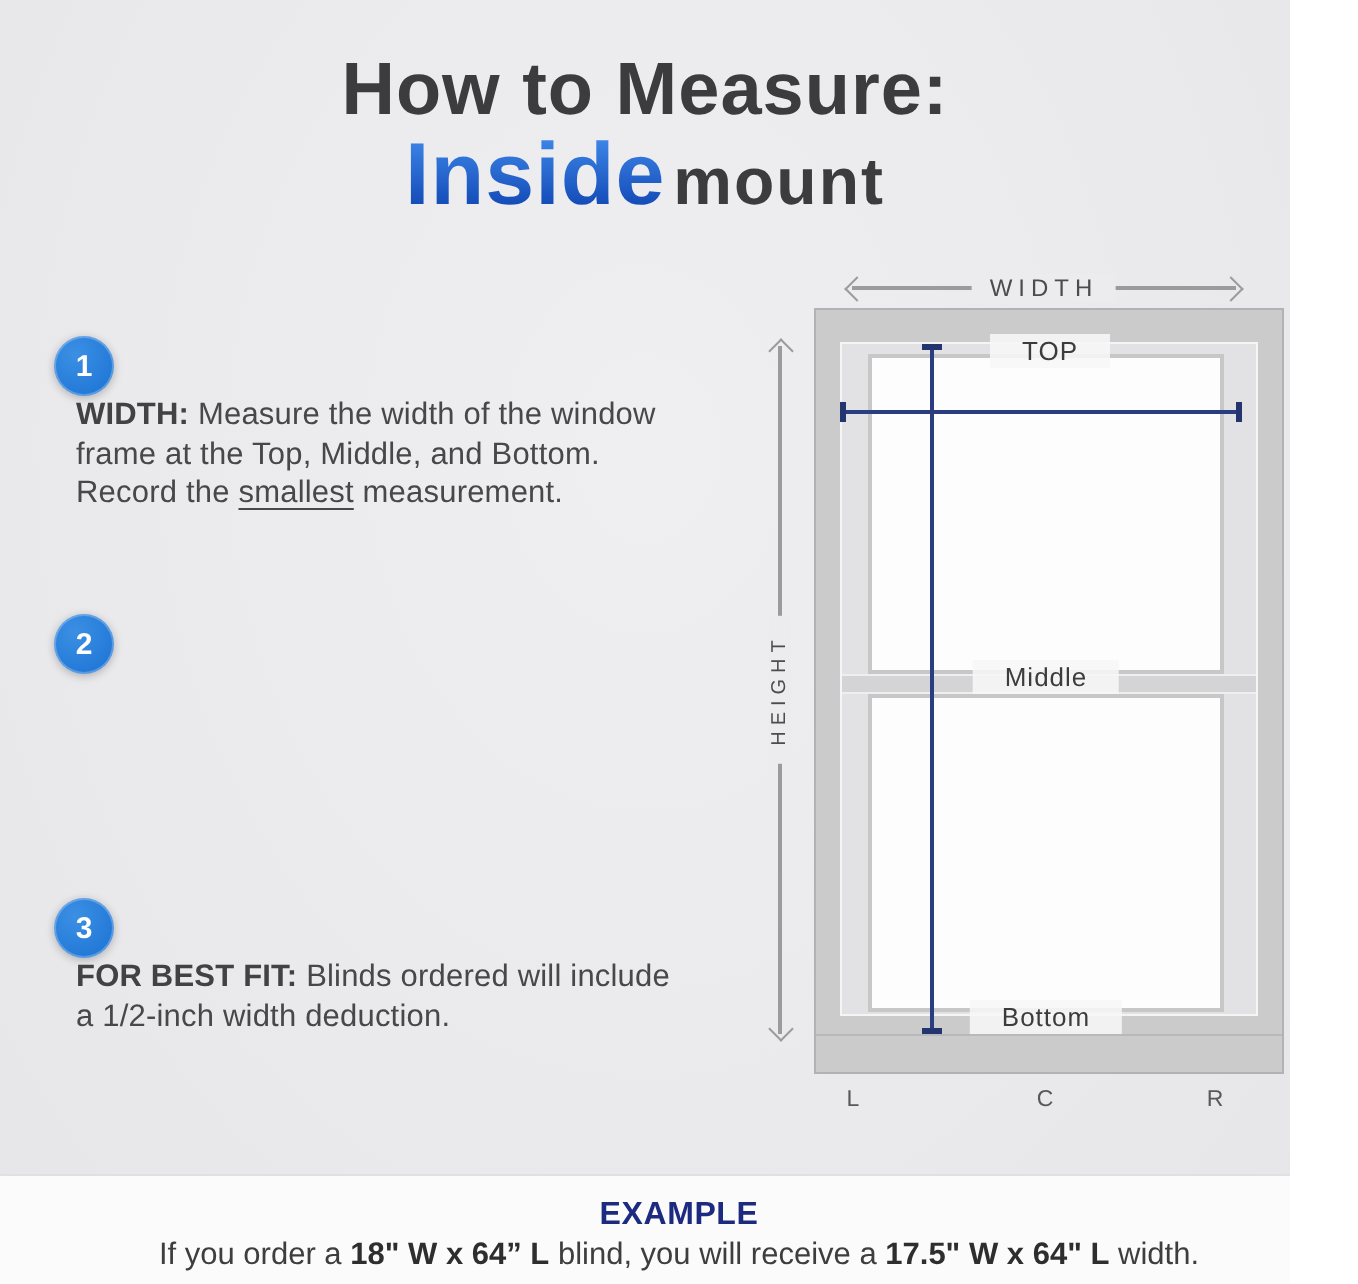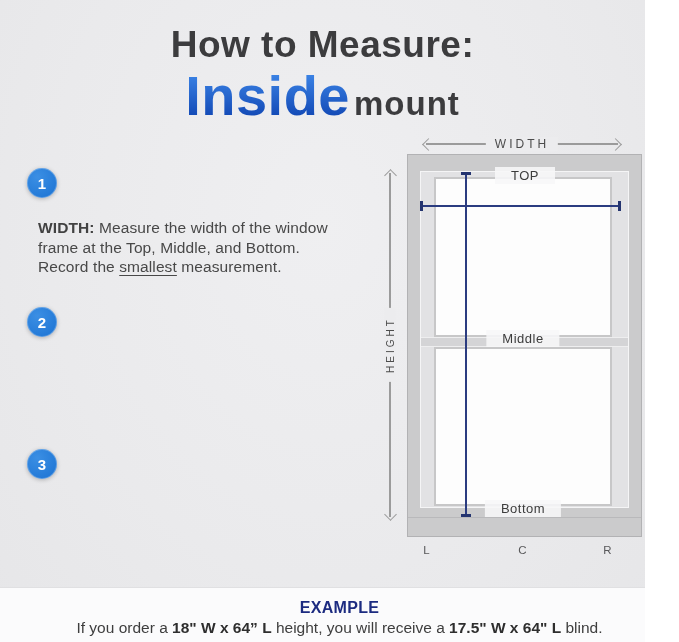--- a/index.html
+++ b/index.html
@@ -8,42 +8,42 @@
   .page {
     position:relative; width:645px; height:642px; overflow:hidden;
     background: radial-gradient(ellipse at 50% 35%, #efeff1 0%, #eaeaec 60%, #e6e6e8 100%);
   }
 
   
   .title { position:absolute; top:24px; left:0; right:0; text-align:center; }
   .title-line1 { font-size:37px; font-weight:700; color:#3c3c3e; letter-spacing:.5px; }
   .title-line2 { margin-top:-3px; }
   .title-inside {
-    font-size:56px; font-weight:800; letter-spacing:.5px;
+    font-size:44px; font-weight:800; letter-spacing:.5px;
     color:#1157cb;
     background:linear-gradient(180deg,#4490f0 0%, #0c40ae 95%);
     -webkit-background-clip:text; background-clip:text;
   }
   @supports ((-webkit-background-clip:text) or (background-clip:text)) {
     .title-inside { color:transparent; }
   }
   .title-mount { font-size:33px; font-weight:700; color:#3c3c3e; letter-spacing:1px; margin-left:4px; }
 
   
   .step { position:absolute; left:27px; width:312px; }
   .step-1 { top:168px; } .step-2 { top:307px; } .step-3 { top:449px; }
   .badge {
     width:30px; height:30px; border-radius:50%;
     background:radial-gradient(circle at 35% 30%, #3b8fe4, #1a71d2);
     color:#fff; font-size:15px; font-weight:700;
     display:flex; align-items:center; justify-content:center;
     box-shadow:0 1px 4px rgba(0,0,0,.25), inset 0 0 0 1px rgba(255,255,255,.25);
   }
   .step-text {
-    margin:20px 0 0 11px; width:298px;
+    margin:0 0 0 11px; width:298px;
     font-size:15.5px; line-height:1.27; color:#484848; letter-spacing:.1px;
   }
   .step-label { font-weight:700; color:#424242; }
   .u { text-decoration:underline; text-underline-offset:3px; }
 
   
   .arrow-line { position:absolute; background:#9b9b9b; }
   .chev { position:absolute; width:9px; height:9px; border-top:1.5px solid #9b9b9b; border-left:1.5px solid #9b9b9b; }
 
   .w-arrow { position:absolute; left:424px; top:137px; width:196px; height:14px; }
@@ -127,20 +127,21 @@
   <div class="step step-2">
     <div class="badge">
         <span>2</span>
       </div>
   </div>
 
   <div class="step step-3">
     <div class="badge">
         <span>3</span>
       </div>
+    <p class="step-text"><span class="step-label">FOR BEST FIT:</span><span> Blinds ordered will include a 1/2-inch width deduction.</span><span class="u"></span><span></span></p>
   </div>
 
   <div class="w-arrow">
     <span class="arrow-line"></span>
     <span class="chev chev-left"></span>
     <span class="chev chev-right"></span>
     <span class="arrow-label">WIDTH</span>
   </div>
 
   <div class="h-arrow">
@@ -169,16 +170,16 @@
   <div class="pos-label lab-top">TOP</div>
   <div class="pos-label lab-bottom">Bottom</div>
   <div class="pos-label lab-middle">Middle</div>
 
   <div class="lcr lcr-l">L</div>
   <div class="lcr lcr-c">C</div>
   <div class="lcr lcr-r">R</div>
 
   <footer class="example-band">
     <div class="example-heading">EXAMPLE</div>
-    <div class="example-sentence"><span>If you order a </span><span class="b">18" W x 64” L</span><span> height, you will receive a </span><span class="b">17.5" W x 64" L</span><span> blind.</span></div>
+    <div class="example-sentence"><span>If you order a </span><span class="b">18" W x 64” L</span><span> blind, you will receive a </span><span class="b">17.5" W x 64" L</span><span> width.</span></div>
   </footer>
 
 </div>
 
 </body></html>

